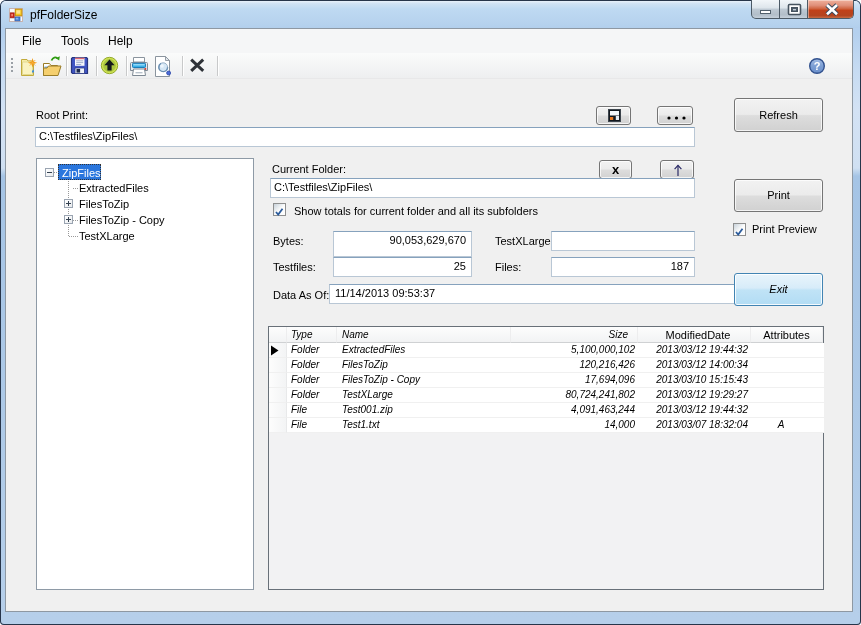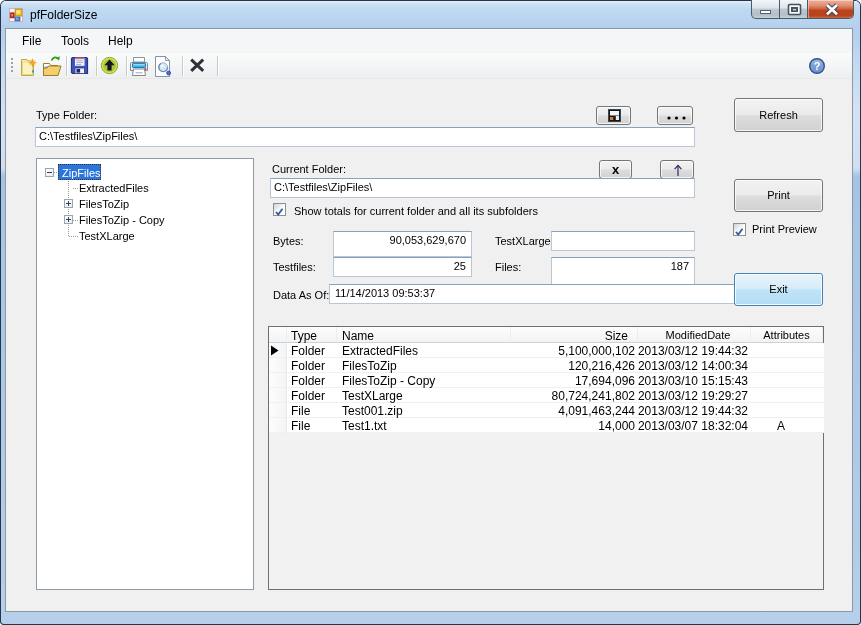--- a/index.html
+++ b/index.html
@@ -19,34 +19,34 @@
 .tsep { position:absolute; width:1px; height:20px; background:#c8c9ca; box-shadow:1px 0 0 #fff; }
 .lbl { position:absolute; font-size:11px; color:#000; white-space:nowrap; }
 .tb { position:absolute; background:#fff; border:1px solid #b9c7d5; border-top-color:#86a2bd; font-size:11px; color:#000; white-space:nowrap; }
 .tb span { position:absolute; top:2px; }
 .btn { position:absolute; border:1px solid #757575; border-radius:3px;
   background:linear-gradient(180deg,#f2f2f2 0%,#ebebeb 48%,#dddddd 52%,#d1d1d1 100%);
   box-shadow:inset 0 0 0 1px rgba(255,255,255,.75);
   font-size:11px; color:#000; text-align:center; }
 .btnblue { border-color:#4284b3;
   background:linear-gradient(180deg,#e9f4fb 0%,#d7ecf9 45%,#c0e3f6 52%,#b2dcf4 100%);
-  box-shadow:inset 0 0 0 1px rgba(255,255,255,.85); }
+  box-shadow:inset 0 0 0 1px rgba(255,255,255,.85);font-style:italic; }
 .cb { position:absolute; width:13px; height:13px; background:linear-gradient(135deg,#c8d2da,#fdfdfd 55%); border:1px solid #8e8f8f; }
 #tree { position:absolute; left:36px; top:158px; width:218px; height:432px; background:#fff; border:1px solid #8e9aa6; }
 .tnode { position:absolute; font-size:11px; white-space:nowrap; color:#000; }
 .toggle { position:absolute; width:9px; height:9px; border:1px solid #9aa4b1; background:linear-gradient(135deg,#fff,#e8ebee); }
 .toggle b { position:absolute; background:#33404f; }
 .th { position:absolute; background:#2a76dd; color:#fff; border:1px dotted #333; font-size:11px; }
 .dotv { position:absolute; width:1px; border-left:1px dotted #9a9a9a; }
 .doth { position:absolute; height:1px; border-top:1px dotted #9a9a9a; }
 #grid { position:absolute; left:268px; top:326px; width:556px; height:264px; border:1px solid #687078; background:#f2f2f3; }
 .gh { position:absolute; top:327px; height:16px; background:linear-gradient(180deg,#fdfdfd,#f2f3f4); border-right:1px solid #ededee; border-bottom:1px solid #cfd1d3; font-size:11px; }
 .grow { position:absolute; background:#fff; height:15px; border-bottom:1px solid #f0f0f0; }
 .grh { position:absolute; width:18px; height:15px; background:linear-gradient(90deg,#fdfdfd,#f3f4f5); border-right:1px solid #e8e9ea; border-bottom:1px solid #f0f0f0; }
-.gt { position:absolute; font-size:12px; white-space:nowrap; }
+.gt { position:absolute; font-size:10px; white-space:nowrap;font-style:italic; }
 </style>
 </head>
 <body>
 <div id="win"></div>
 <div class="abs" style="left:1px;top:1px;width:859px;height:27px;border-radius:5px 5px 0 0;background:linear-gradient(180deg,#e8f1fa 0%,#cfe2f4 10%,#bed9f2 30%,#b7d3ee 78%,#b2cfec 100%)"></div>
 <div id="client"></div>
 <div id="menubar"></div>
 <div id="toolbar"></div>
 
 <svg class="abs" style="left:9px;top:8px" width="14" height="14" viewBox="0 0 14 14">
@@ -154,21 +154,21 @@
       <linearGradient id="hg" x1="0" y1="0" x2="0" y2="1">
     <stop offset="0" stop-color="#a2bce4"></stop>
         <stop offset="0.5" stop-color="#7d9fd4"></stop>
         <stop offset="1" stop-color="#6b90cc"></stop>
   </linearGradient>
     </defs>
   <circle cx="8" cy="8" r="7.3" fill="url(#hg)" stroke="#31518e" stroke-width="1.4"></circle>
   <text x="8" y="12" text-anchor="middle" font-family="Liberation Sans" font-size="11" font-weight="bold" fill="#fff">?</text>
 </svg>
 
-<div class="lbl" style="left:36px;top:109px">Type Folder:</div>
+<div class="lbl" style="left:36px;top:109px">Root Print:</div>
 <div class="tb" style="left:35px;top:127px;width:660px;height:20px">
     <span style="left:3px">C:\Testfiles\ZipFiles\</span>
   </div>
 <div class="btn" style="left:596px;top:106px;width:35px;height:19px">
   <svg style="position:absolute;left:11px;top:2px" width="13" height="13" viewBox="0 0 13 13">
     <rect x="0.5" y="0.5" width="12" height="12" fill="#14191f" stroke="#3c444c"></rect>
     <rect x="2" y="2" width="9" height="4.5" fill="#f4f7fa"></rect>
     <rect x="2" y="8" width="3.2" height="3" fill="#e87820"></rect>
     <rect x="7.8" y="7" width="3.2" height="4" fill="#e8eef4"></rect>
   </svg>
@@ -231,21 +231,21 @@
     <span style="right:5px">90,053,629,670</span>
   </div>
 <div class="lbl" style="left:495px;top:235px">TestXLarge:</div>
 <div class="tb" style="left:551px;top:231px;width:144px;height:20px"></div>
 
 <div class="lbl" style="left:273px;top:261px">Testfiles:</div>
 <div class="tb" style="left:333px;top:257px;width:139px;height:20px">
     <span style="right:5px">25</span>
   </div>
 <div class="lbl" style="left:495px;top:261px">Files:</div>
-<div class="tb" style="left:551px;top:257px;width:144px;height:28px">
+<div class="tb" style="left:551px;top:257px;width:144px;height:20px">
     <span style="right:5px">187</span>
   </div>
 
 <div class="lbl" style="left:273px;top:289px">Data As Of:</div>
 <div class="tb" style="left:329px;top:284px;width:414px;height:20px">
     <span style="left:5px">11/14/2013 09:53:37</span>
   </div>
 
 <div class="btn" style="left:734px;top:179px;width:89px;height:33px"><span style="position:relative;top:9px">Print</span></div>
 <div class="cb" style="left:733px;top:223px">

